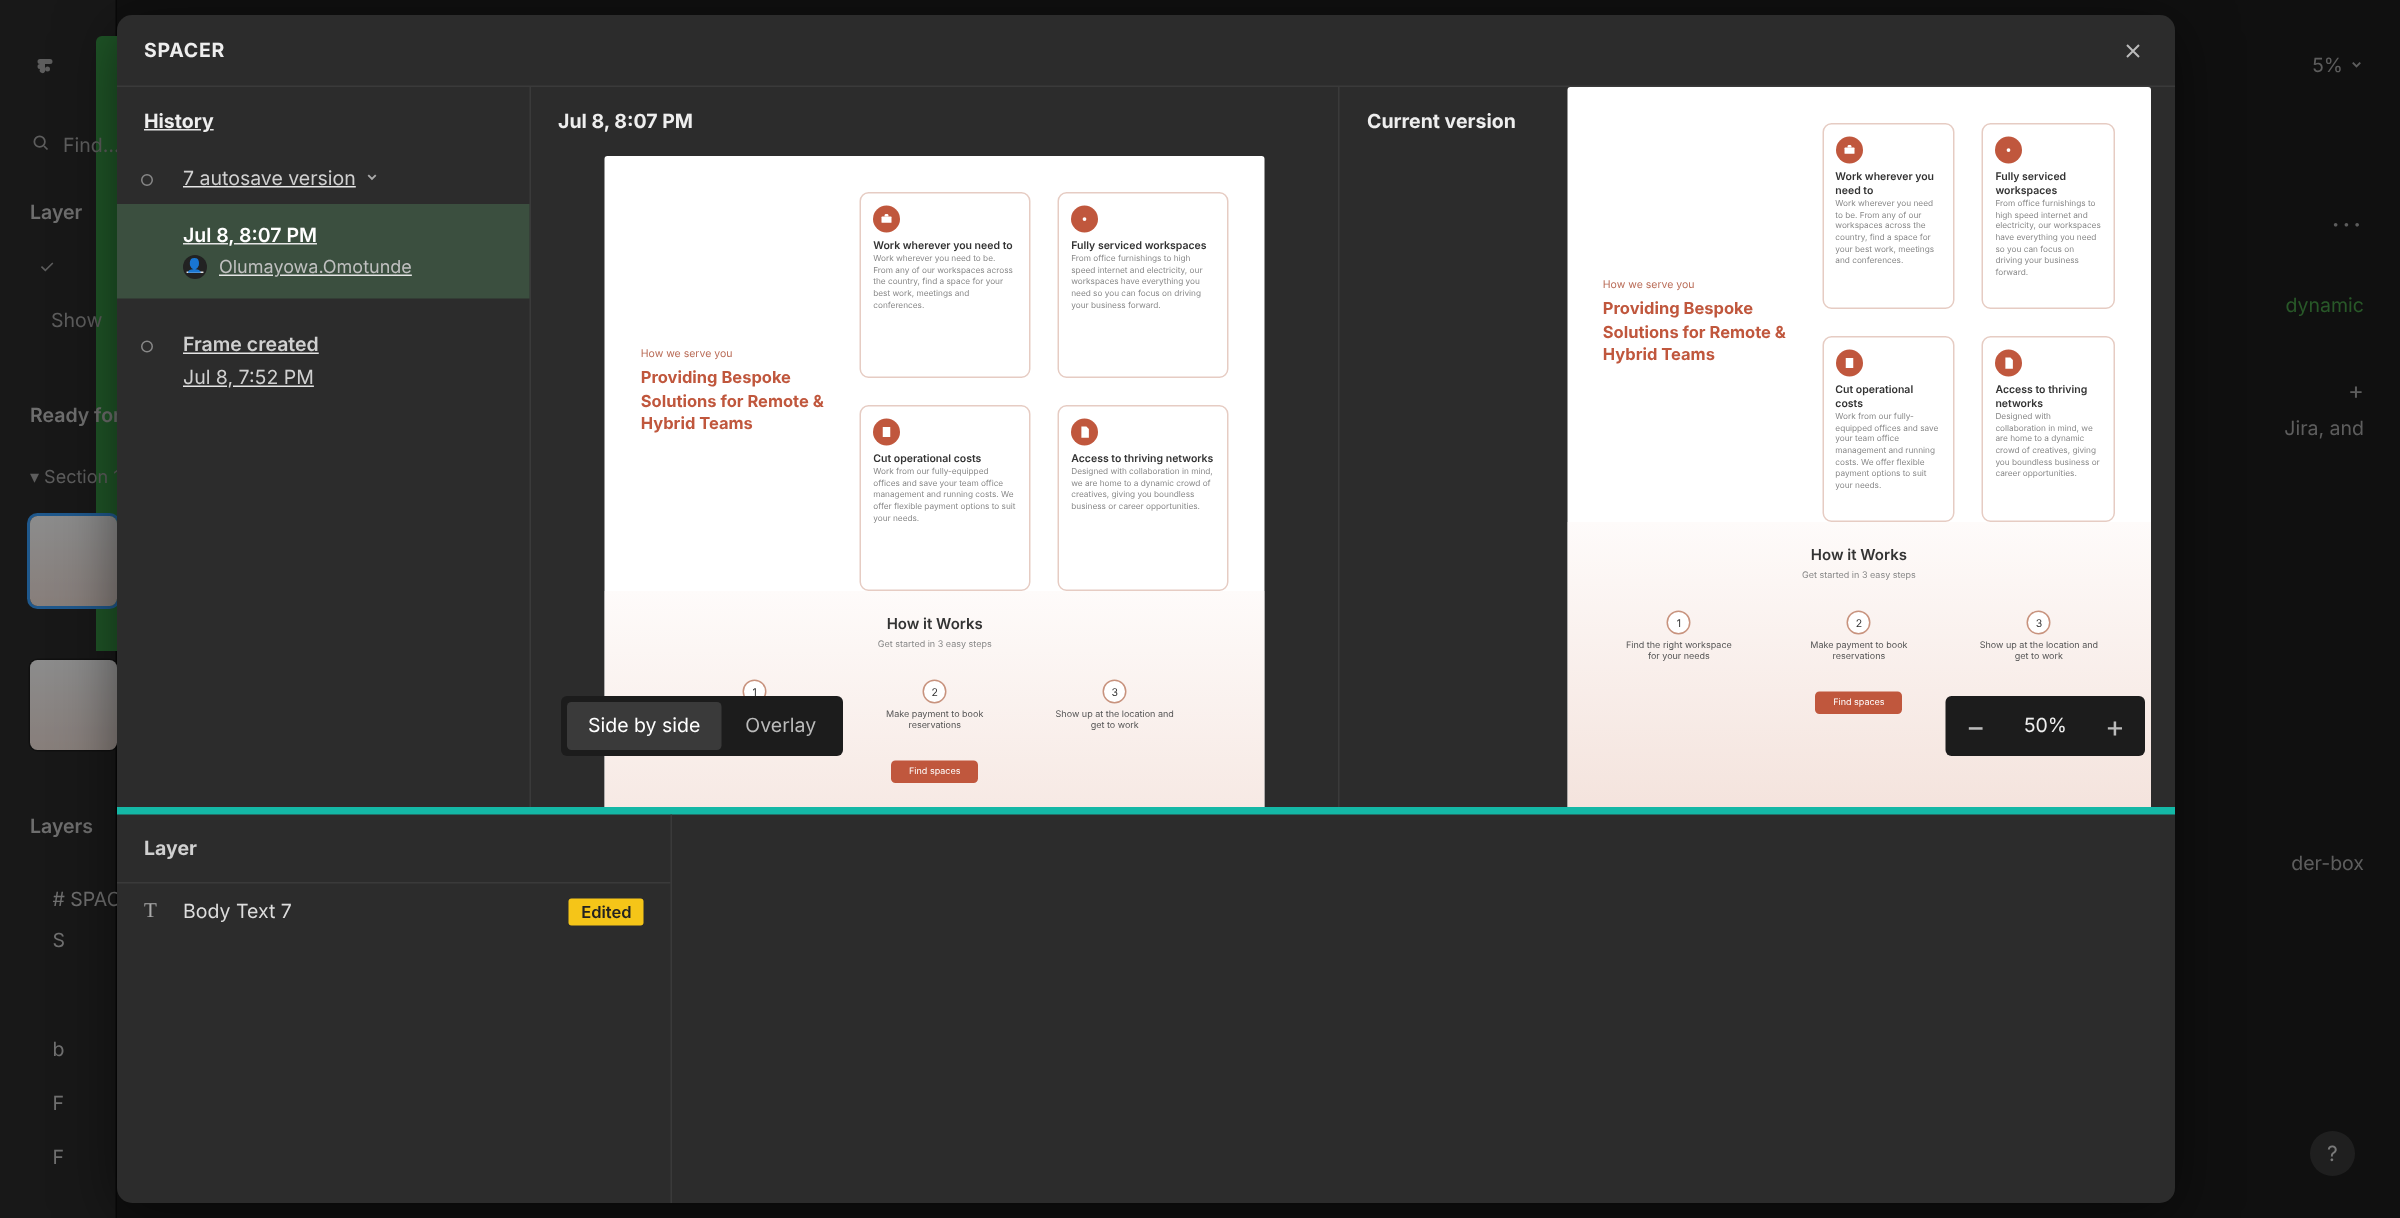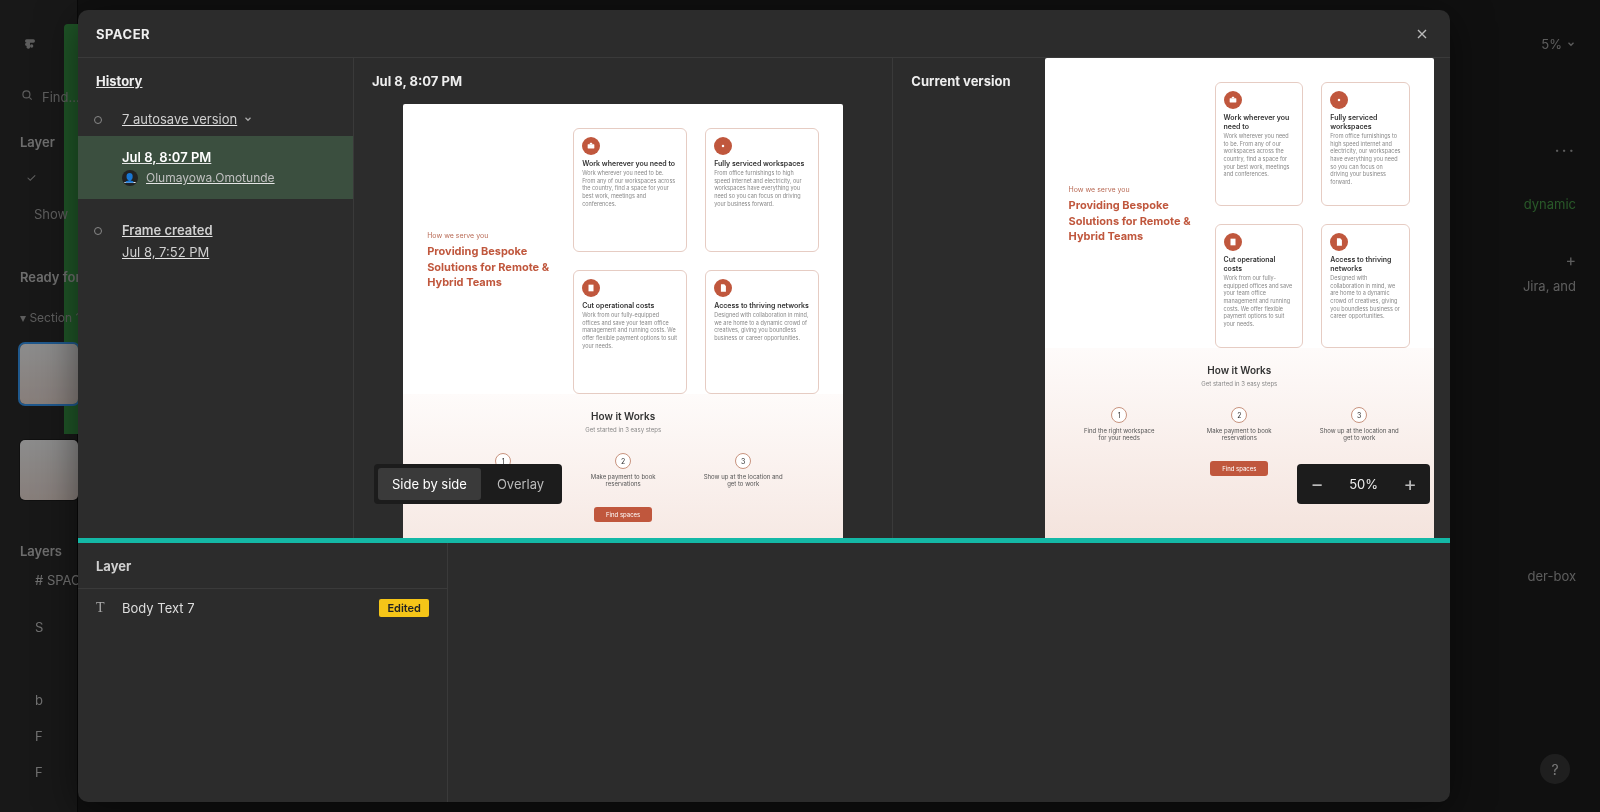--- a/index.html
+++ b/index.html
@@ -131,21 +131,21 @@
   <div class="bg-show">Show</div>
   <div class="bg-ready">Ready for</div>
   <div class="bg-section">▾ <span>Section 1</span></div>
   <div class="thumb-slot thumb1">
       <div class="mini-canvas"></div>
     </div>
   <div class="thumb-slot thumb2">
       <div class="mini-canvas"></div>
     </div>
   <div class="bg-layers">Layers</div>
-  <div class="bg-truncated" style="top:572px;"># <span>SPAC</span></div>
+  <div class="bg-truncated" style="top:592px;"># <span>SPAC</span></div>
   <div class="bg-truncated" style="top:619px;"><span>S</span></div>
   <div class="bg-truncated" style="top:692px;"><span>b</span></div>
   <div class="bg-truncated" style="top:728px;"><span>F</span></div>
   <div class="bg-truncated" style="top:764px;"><span>F</span></div>
 
   <div class="right-strip">
     <div class="zoom-indicator">
       <span>5%</span>
       <span><svg class="chevron-down" viewBox="0 0 24 24" fill="none" stroke="#aaa" stroke-width="3">
             <path d="m6 9 6 6 6-6"></path>

